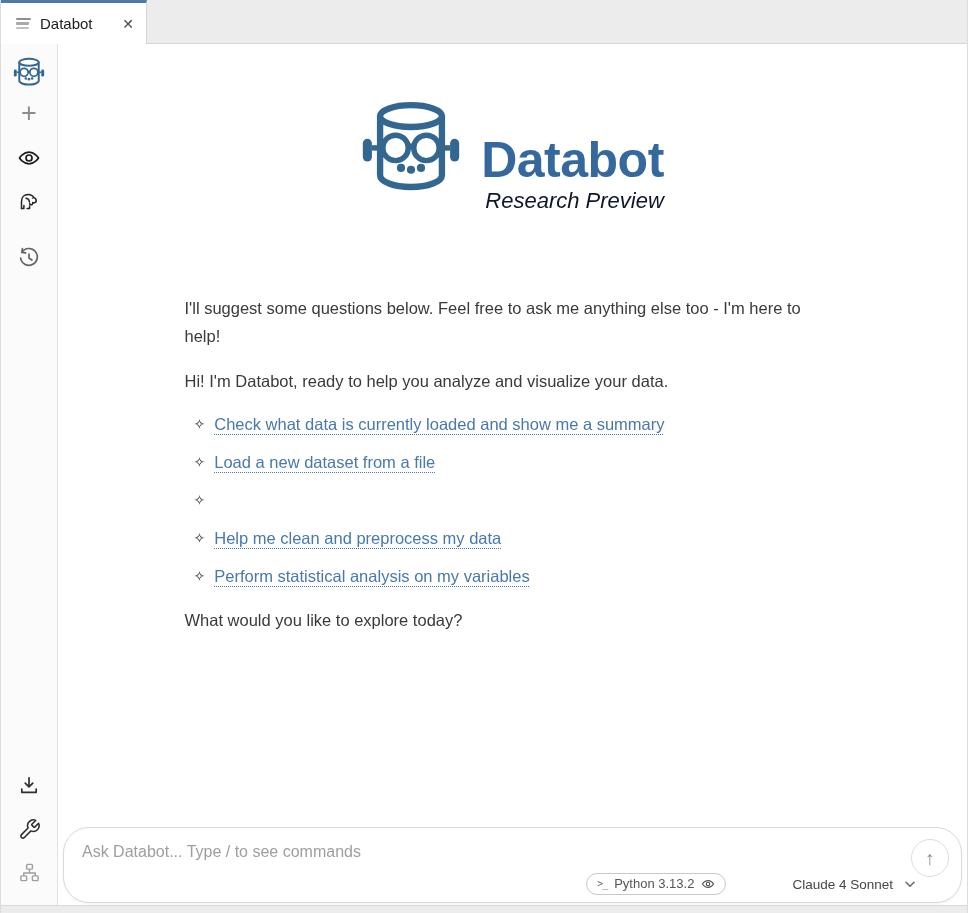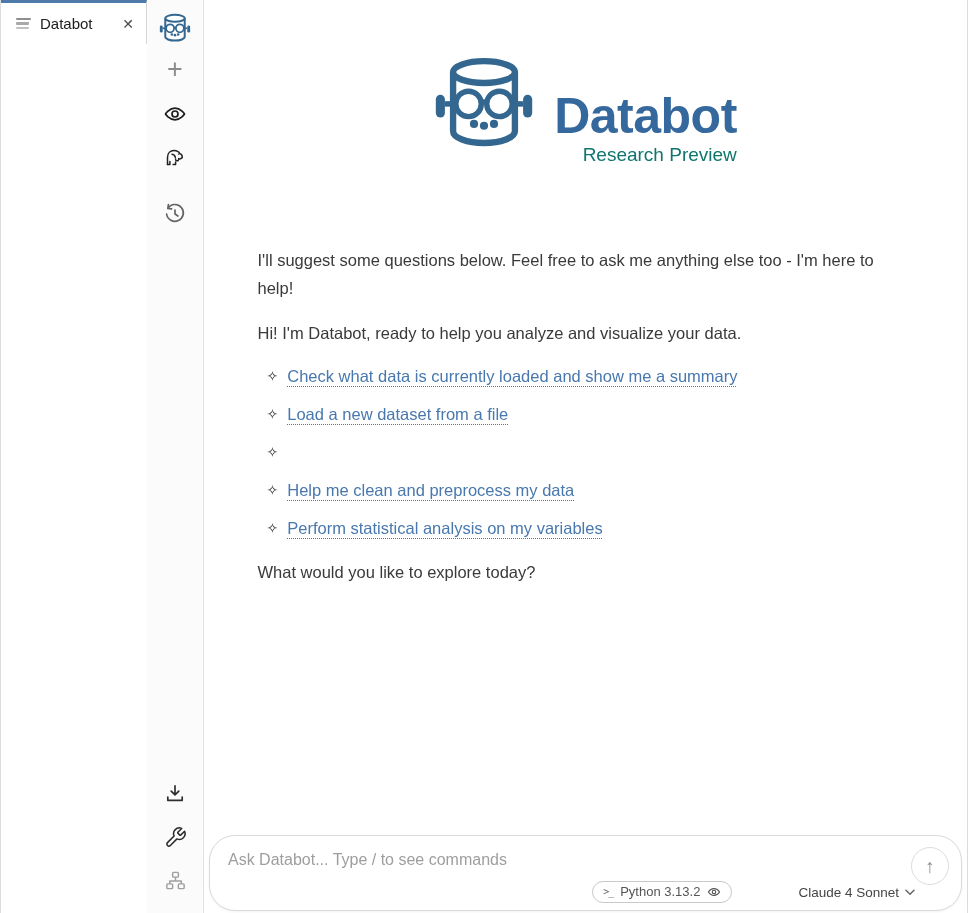--- a/index.html
+++ b/index.html
@@ -4,21 +4,21 @@
 <style>
   * { box-sizing: border-box; }
   html, body { margin: 0; padding: 0; }
   body {
     width: 968px; height: 913px; overflow: hidden;
     font-family: "Liberation Sans", sans-serif;
     background: #ffffff;
   }
   .window {
     width: 968px; height: 913px;
-    display: flex; flex-direction: row;
+    display: flex; flex-direction: column;
     border-left: 1px solid #dcdcdc; border-right: 1px solid #dcdcdc;
   }
 
   
   .tabbar {
     height: 44px; flex-shrink: 0;
     background: #ececec;
     border-bottom: 1px solid #d6d6d6;
     display: flex;
   }
@@ -61,21 +61,21 @@
   .plus-glyph { font-size: 27px; font-weight: 300; color: #8c8c8c; line-height: 1; margin-top: -3px; }
 
   
   .content { flex: 1; min-width: 0; background: #fff; display: flex; flex-direction: column; }
   .chat { flex: 1; overflow: hidden; }
   .chat-col { max-width: 656px; margin: 0 auto; padding-top: 50px; }
 
   .logo-row { display: flex; justify-content: center; align-items: flex-start; gap: 20px; margin-bottom: 80px; }
   .logo-text { display: flex; flex-direction: column; align-items: flex-end; padding-top: 40px; }
   .logo-title { font-size: 50px; font-weight: bold; color: #35689c; line-height: 1.05; letter-spacing: -0.5px; }
-  .logo-subtitle { font-size: 19px; color: #0f766e; margin-top: 1px; }
+  .logo-subtitle { font-size: 22px; color: #0f172a; margin-top: 1px; font-style: italic; }
 
   .msg { font-size: 16.5px; color: #3a3a3a; line-height: 28px; margin: 0 0 17px; }
   .suggestions { list-style: none; margin: 0 0 18px; padding: 0 0 0 9px; }
   .suggestions li { margin-bottom: 14px; display: flex; align-items: center; line-height: 24px; }
   .sparkle { color: #2f2f2f; font-size: 14px; margin-right: 9px; flex-shrink: 0; }
   .suggestion-link {
     color: #4878ae; font-size: 16.5px;
     text-decoration: underline dotted; text-underline-offset: 4px; text-decoration-thickness: 1px;
     cursor: pointer;
   }
@@ -105,21 +105,21 @@
     position: absolute; right: 46px; bottom: 7px;
     display: flex; align-items: center; gap: 66px;
   }
   .runtime-badge {
     display: flex; align-items: center; gap: 7px;
     border: 1px solid #c9c9c9; border-radius: 11px;
     padding: 2px 10px 3px; font-size: 13px; color: #555; cursor: pointer;
     background: #fff;
   }
   .prompt-glyph { font-family: "DejaVu Sans Mono", monospace; font-size: 10px; color: #666; letter-spacing: -1px; }
-  .model-select { display: flex; align-items: center; gap: 6px; font-size: 13.5px; color: #454545; cursor: pointer; }
+  .model-select { display: flex; align-items: center; gap: 12px; font-size: 13.5px; color: #454545; cursor: pointer; }
 
   .bottom-strip { height: 8px; flex-shrink: 0; background: #ececec; border-top: 1px solid #d8d8d8; }
 
   svg { display: block; }
 </style>
 </head>
 <body>
 
 <div class="window">
 

